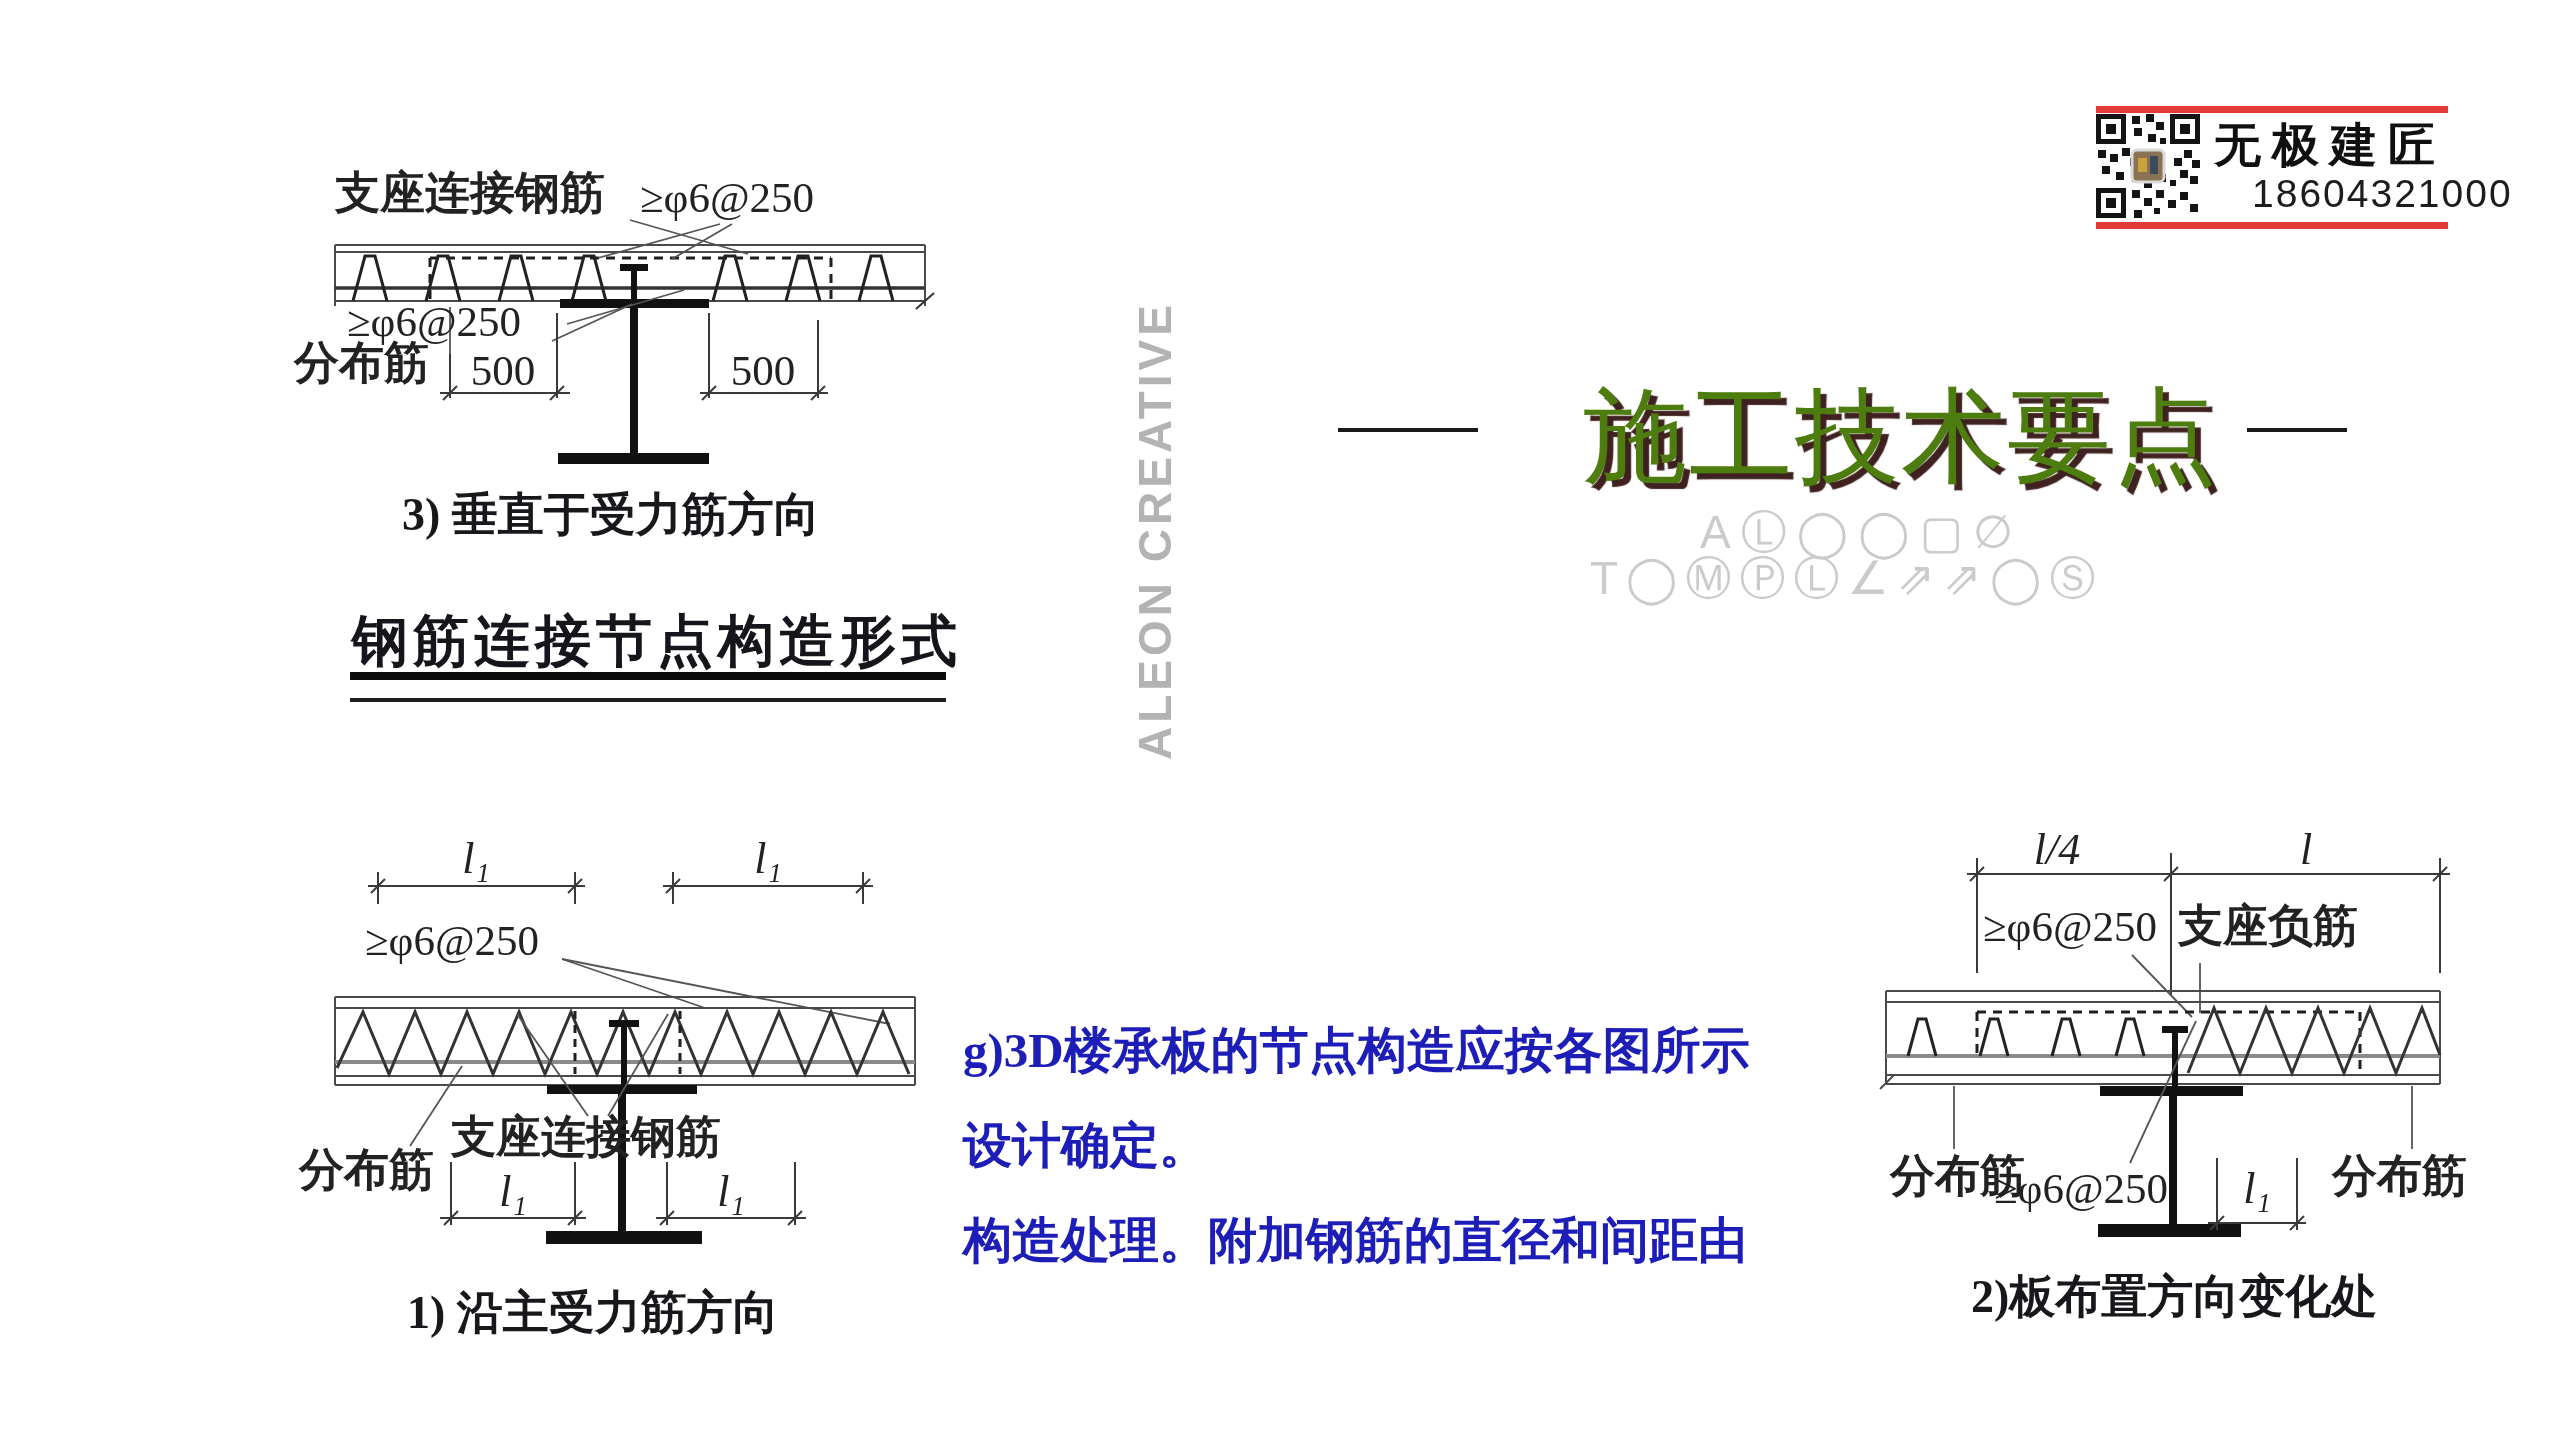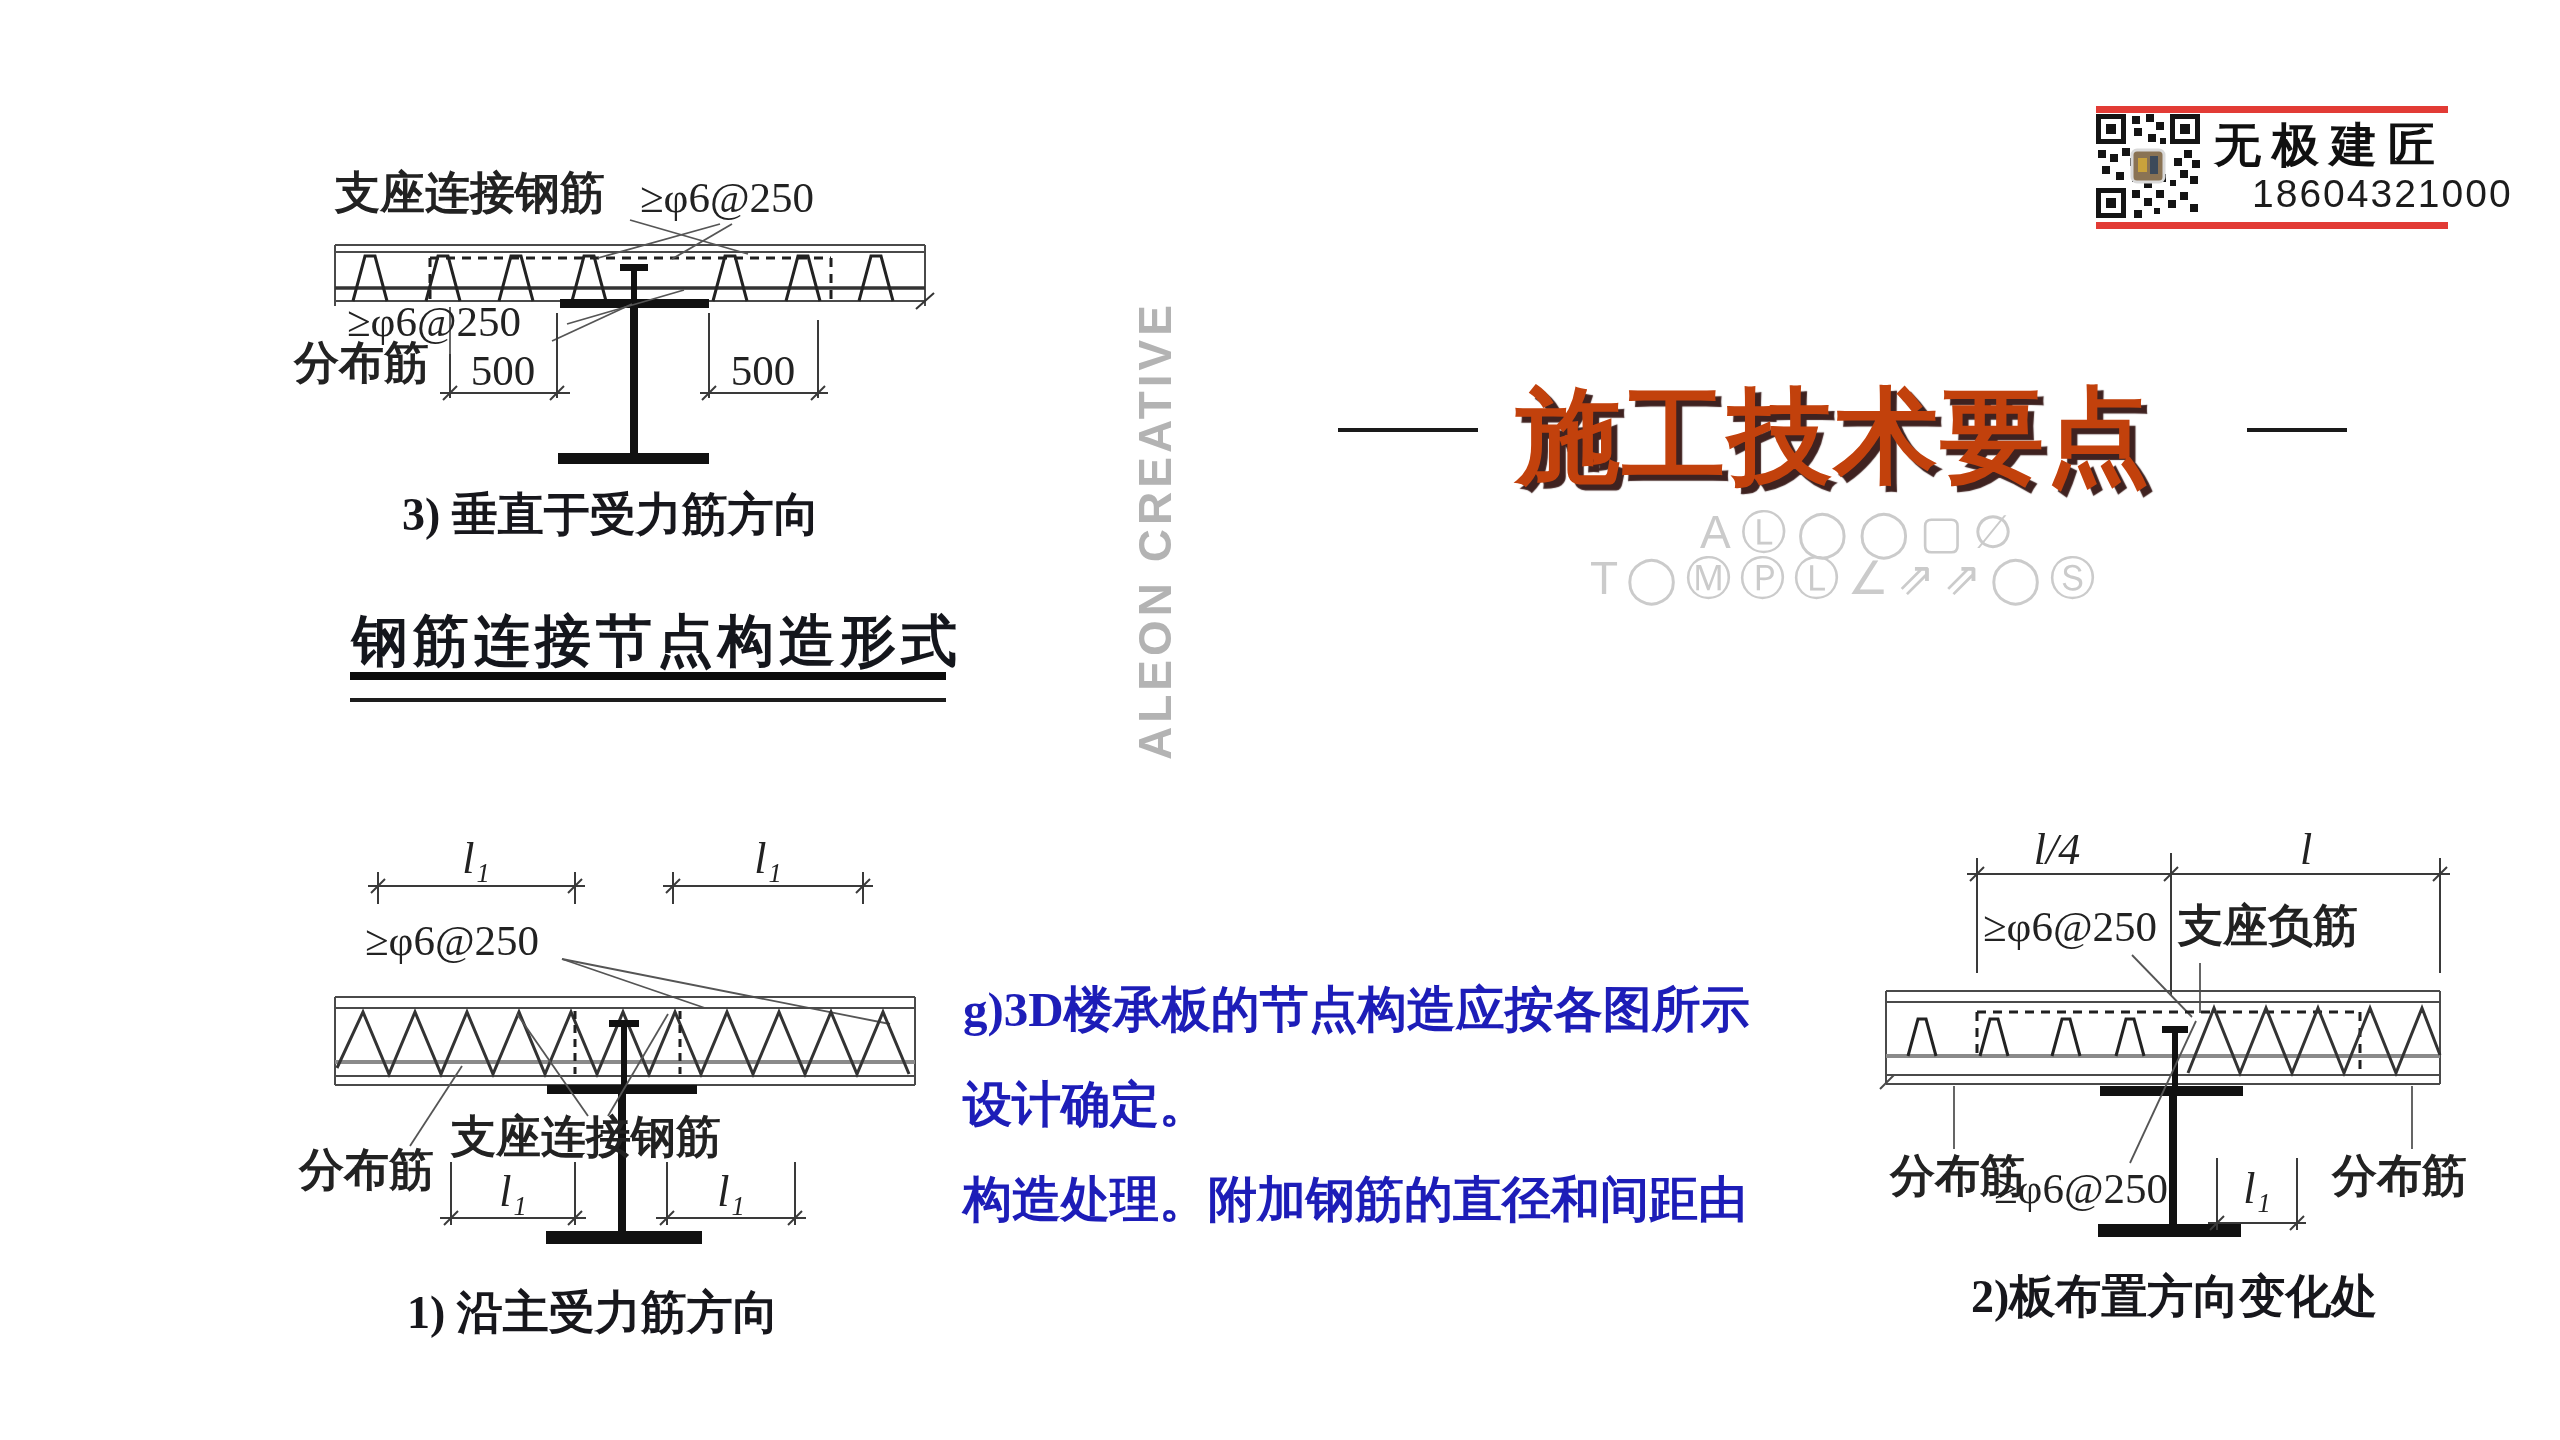--- a/index.html
+++ b/index.html
@@ -1,22 +1,22 @@
 <!DOCTYPE html>
 <html><head>
 <meta charset="utf-8">
 <style>
   html,body{margin:0;padding:0;}
   body{width:2560px;height:1440px;background:#ffffff;position:relative;overflow:hidden;
        font-family:"Liberation Serif","DejaVu Serif",serif;}
   .abs{position:absolute;}
 
   
-  #main-title{left:1516px;top:368px;width:640px;font-size:104px;font-weight:bold;
-    color:#c2410c;letter-spacing:2px;white-space:nowrap;
+  #main-title{left:1583px;top:368px;width:640px;font-size:104px;font-weight:normal;
+    color:#4d7c0f;letter-spacing:2px;white-space:nowrap;
     text-shadow:6px 6px 1px rgba(42,10,8,.9);}
   .title-dash{height:4px;background:#1a1a1a;}
   #title-dash-left{left:1338px;top:428px;width:140px;}
   #title-dash-right{left:2247px;top:428px;width:100px;}
 
   
   .wm-row{color:#cbcbcb;font-family:"Liberation Sans","DejaVu Sans",sans-serif;
     font-weight:400;white-space:nowrap;}
   #wm-row1{left:1700px;top:502px;font-size:46px;letter-spacing:10px;}
   #wm-row2{left:1590px;top:548px;font-size:46px;letter-spacing:8px;}
@@ -26,21 +26,21 @@
     font-family:"Liberation Sans","DejaVu Sans",sans-serif;font-weight:bold;
     font-size:46px;letter-spacing:4px;color:#b3b3b3;white-space:nowrap;}
 
   
   #section-heading{left:352px;top:588px;font-size:56px;font-weight:bold;color:#14161c;
     letter-spacing:5px;white-space:nowrap;margin-top:16px;}
   #heading-underline-1{left:350px;top:672px;width:596px;height:8px;background:#0b0b0b;}
   #heading-underline-2{left:350px;top:698px;width:596px;height:4px;background:#1d1d1d;}
 
   
-  #tech-note{left:963px;top:974px;width:920px;color:#1d1db8;font-weight:bold;
+  #tech-note{left:963px;top:1015px;width:920px;color:#1d1db8;font-weight:bold;
     font-size:49px;}
   #tech-note .note-line{height:95px;line-height:72px;white-space:nowrap;}
 
   
   svg text{fill:#222222;}
   .cjk-label{font-family:"Liberation Serif","DejaVu Serif",serif;font-weight:bold;font-size:45px;}
   .dim-label{font-family:"Liberation Serif","DejaVu Serif",serif;font-size:43px;}
   .dim-italic{font-family:"Liberation Serif","DejaVu Serif",serif;font-style:italic;font-size:44px;}
   .caption-label{font-family:"Liberation Serif","DejaVu Serif",serif;font-weight:bold;font-size:46px;fill:#17171c;}
 

